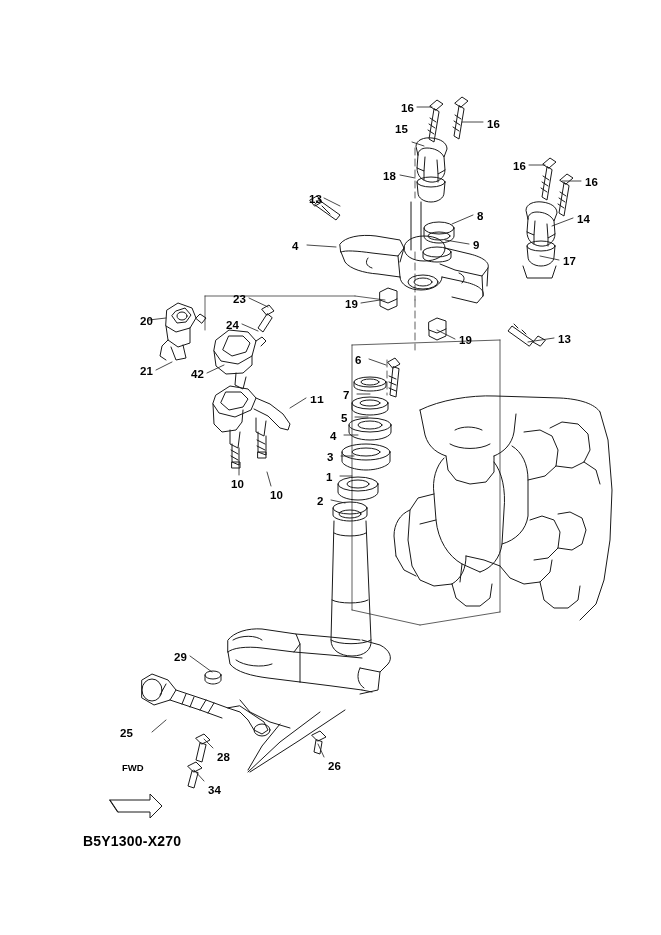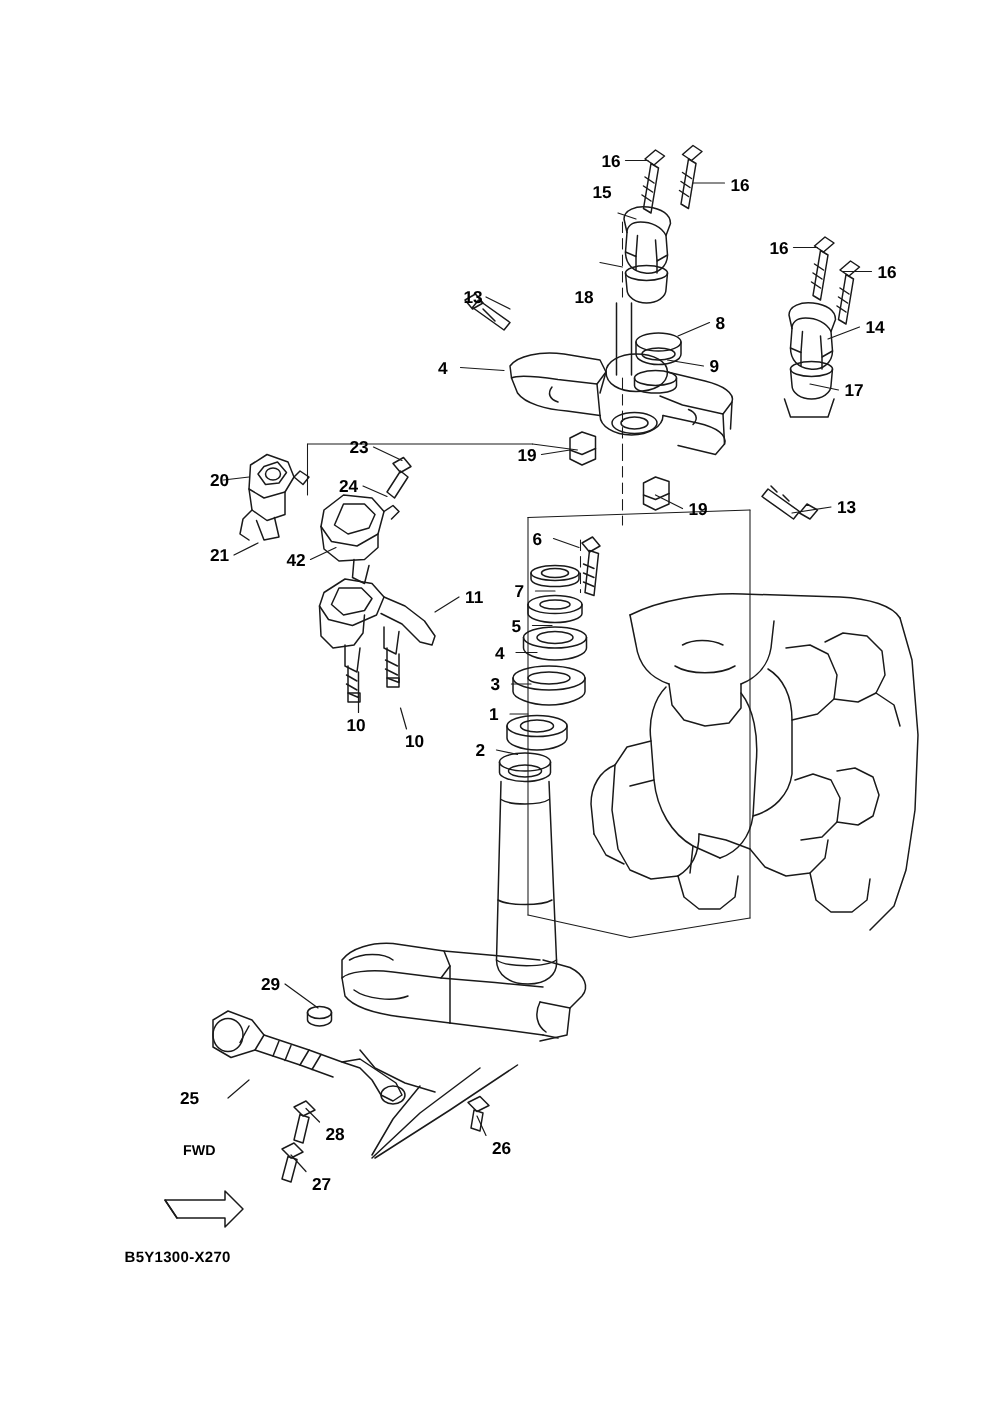--- a/index.html
+++ b/index.html
@@ -31,21 +31,21 @@
     font-weight: bold;
     color: #000000;
     line-height: 1;
     white-space: nowrap;
   }
   #part-code {
     position: absolute;
     left: 83px;
     top: 833px;
     font-family: "Liberation Sans", sans-serif;
-    font-size: 10px;
+    font-size: 14px;
     font-weight: bold;
     letter-spacing: 0.2px;
     color: #000000;
     white-space: nowrap;
   }
   #fwd-label {
     position: absolute;
     left: 122px;
     top: 762px;
     font-family: "Liberation Sans", sans-serif;
@@ -364,47 +364,47 @@
       </g>
 
     </g>
   </svg>
 
   <div class="callout" style="left:401px;top:103px;">16</div>
   <div class="callout" style="left:487px;top:119px;">16</div>
   <div class="callout" style="left:395px;top:124px;">15</div>
   <div class="callout" style="left:513px;top:161px;">16</div>
   <div class="callout" style="left:585px;top:177px;">16</div>
-  <div class="callout" style="left:383px;top:171px;margin-top:23px;">18</div>
+  <div class="callout" style="left:383px;top:171px;">18</div>
   <div class="callout" style="left:577px;top:214px;">14</div>
   <div class="callout" style="left:309px;top:194px;">13</div>
   <div class="callout" style="left:477px;top:211px;">8</div>
   <div class="callout" style="left:473px;top:240px;">9</div>
   <div class="callout" style="left:292px;top:241px;">4</div>
   <div class="callout" style="left:563px;top:256px;">17</div>
   <div class="callout" style="left:233px;top:294px;">23</div>
   <div class="callout" style="left:345px;top:299px;">19</div>
   <div class="callout" style="left:140px;top:316px;">20</div>
   <div class="callout" style="left:226px;top:320px;">24</div>
   <div class="callout" style="left:459px;top:335px;">19</div>
   <div class="callout" style="left:558px;top:334px;">13</div>
   <div class="callout" style="left:140px;top:366px;">21</div>
   <div class="callout" style="left:191px;top:369px;">42</div>
   <div class="callout" style="left:355px;top:355px;">6</div>
   <div class="callout" style="left:343px;top:390px;">7</div>
   <div class="callout" style="left:341px;top:413px;">5</div>
-  <div class="callout" style="left:310px;top:394px;">11</div>
+  <div class="callout" style="left:310px;top:394px;font-family:Liberation Mono, monospace;">11</div>
   <div class="callout" style="left:330px;top:431px;">4</div>
   <div class="callout" style="left:327px;top:452px;">3</div>
   <div class="callout" style="left:326px;top:472px;">1</div>
   <div class="callout" style="left:317px;top:496px;">2</div>
   <div class="callout" style="left:231px;top:479px;">10</div>
   <div class="callout" style="left:270px;top:490px;">10</div>
   <div class="callout" style="left:174px;top:652px;">29</div>
   <div class="callout" style="left:120px;top:728px;">25</div>
   <div class="callout" style="left:217px;top:752px;">28</div>
   <div class="callout" style="left:328px;top:761px;">26</div>
-  <div class="callout" style="left:208px;top:785px;">27</div>
+  <div class="callout" style="left:208px;top:785px;">34</div>
 
   <div id="fwd-label">FWD</div>
   <div id="part-code">B5Y1300-X270</div>
 
 </div>
 
 </body></html>

